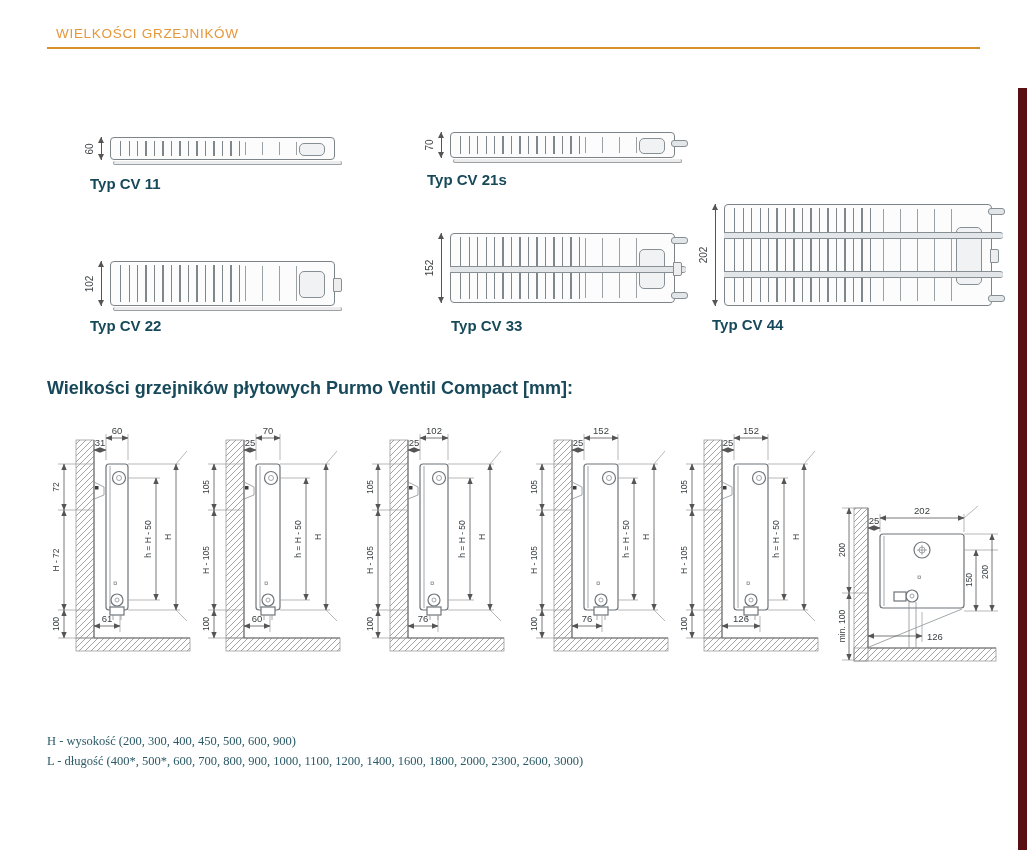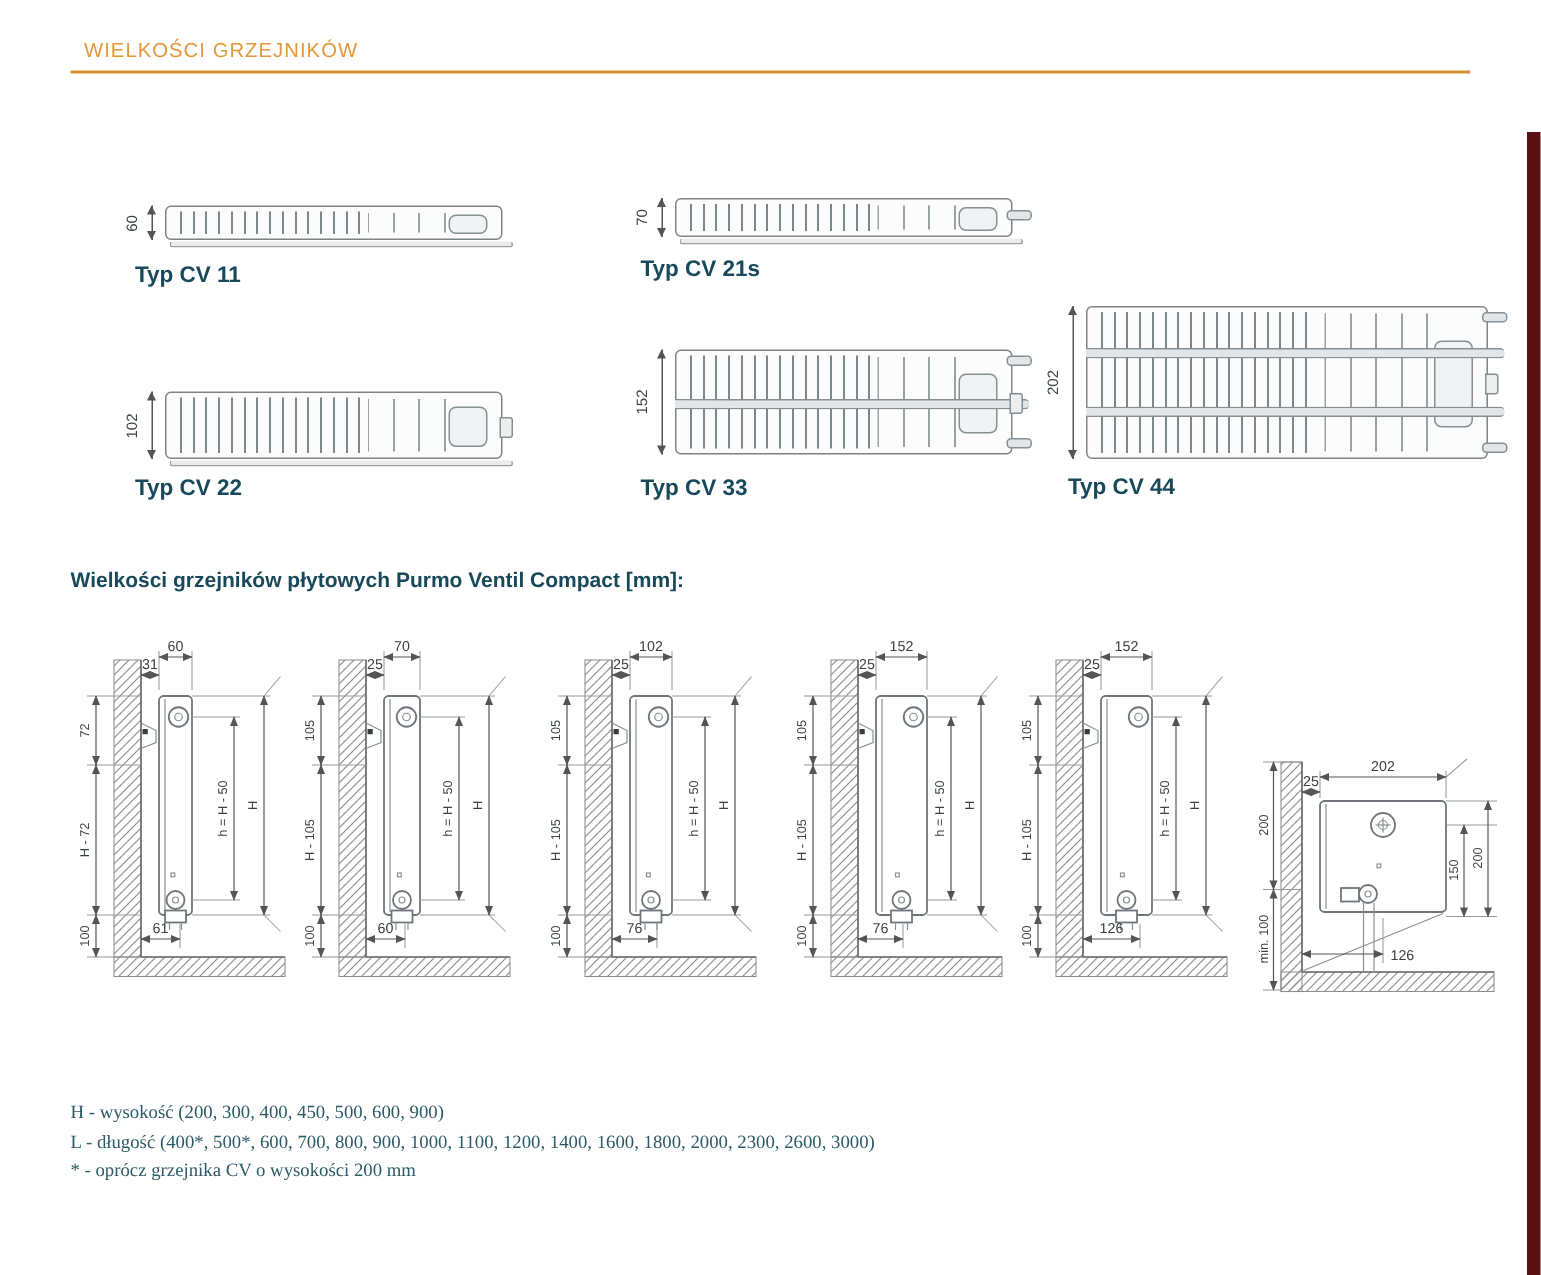--- a/index.html
+++ b/index.html
@@ -9,21 +9,21 @@
 
   
   .doc-title{position:absolute;left:56px;top:26px;color:#E5973B;font-size:13.5px;
              font-weight:400;letter-spacing:.7px;}
   .title-rule{position:absolute;left:47px;top:47px;width:933px;height:0;
               border-top:2px solid #D98E2C;}
   .edge-bar{position:absolute;right:0;top:88px;width:9px;height:762px;background:#5A1013;}
 
   
   .typ-label{position:absolute;color:#17495A;font-weight:700;font-size:15px;}
-  .mid-heading{position:absolute;left:47px;top:378px;color:#17495A;font-weight:700;font-size:14px;}
+  .mid-heading{position:absolute;left:47px;top:378px;color:#17495A;font-weight:700;font-size:18px;}
 
   
   .xsec{position:absolute;display:flex;align-items:stretch;}
   .xsec-dim{position:relative;width:24px;flex:0 0 24px;}
   .xsec-dim .dline{position:absolute;left:15px;top:0;bottom:0;width:0;border-left:1px solid #555;}
   .xsec-dim .a{position:absolute;left:12px;width:0;height:0;
                border-left:3.5px solid transparent;border-right:3.5px solid transparent;}
   .xsec-dim .a.up{top:0;border-bottom:6px solid #555;}
   .xsec-dim .a.dn{bottom:0;border-top:6px solid #555;}
   .xsec-dim .num{position:absolute;top:50%;left:3px;transform:translate(-50%,-50%) rotate(-90deg);
@@ -142,21 +142,21 @@
     <div class="xsec-body" style="width:225px;">
       <div class="fins"></div>
       <div class="coarse"></div>
       <div class="vbox"></div>
       <div class="band" style="top:47%;"></div>
       <div class="pipe" style="top:3px;"></div>
       <div class="pipe" style="bottom:3px;"></div>
       <div class="boss"></div>
     </div>
   </div>
-  <div class="typ-label" style="left:427px;top:317px;">Typ CV 33</div>
+  <div class="typ-label" style="left:451px;top:317px;">Typ CV 33</div>
 
   <div class="xsec" style="left:700px;top:204px;height:102px;">
     <div class="xsec-dim">
       <i class="a up"></i>
         <span class="dline"></span>
         <i class="a dn"></i>
       <span class="num">202</span>
     </div>
     <div class="xsec-body" style="width:268px;">
       <div class="fins"></div>
@@ -453,16 +453,15 @@
     <text class="dts" transform="rotate(-90 7 60)" x="7" y="60" text-anchor="middle">200</text>
     <text class="dts" transform="rotate(-90 7 136)" x="7" y="136" text-anchor="middle">min. 100</text>
     <line class="ext" x1="84" y1="122" x2="84" y2="152"></line>
     <line class="dim" x1="30" y1="146" x2="84" y2="146"></line>
     <text class="dt" x="89" y="150" text-anchor="start">126</text>
   </svg>
 
   <div class="legend">
     <div>H - wysokość (200, 300, 400, 450, 500, 600, 900)</div>
     <div>L - długość (400*, 500*, 600, 700, 800, 900, 1000, 1100, 1200, 1400, 1600, 1800, 2000, 2300, 2600, 3000)</div>
-    <div>* - oprócz grzejnika CV o wysokości 200 mm</div>
   </div>
 
 </div>
 
 </body></html>

